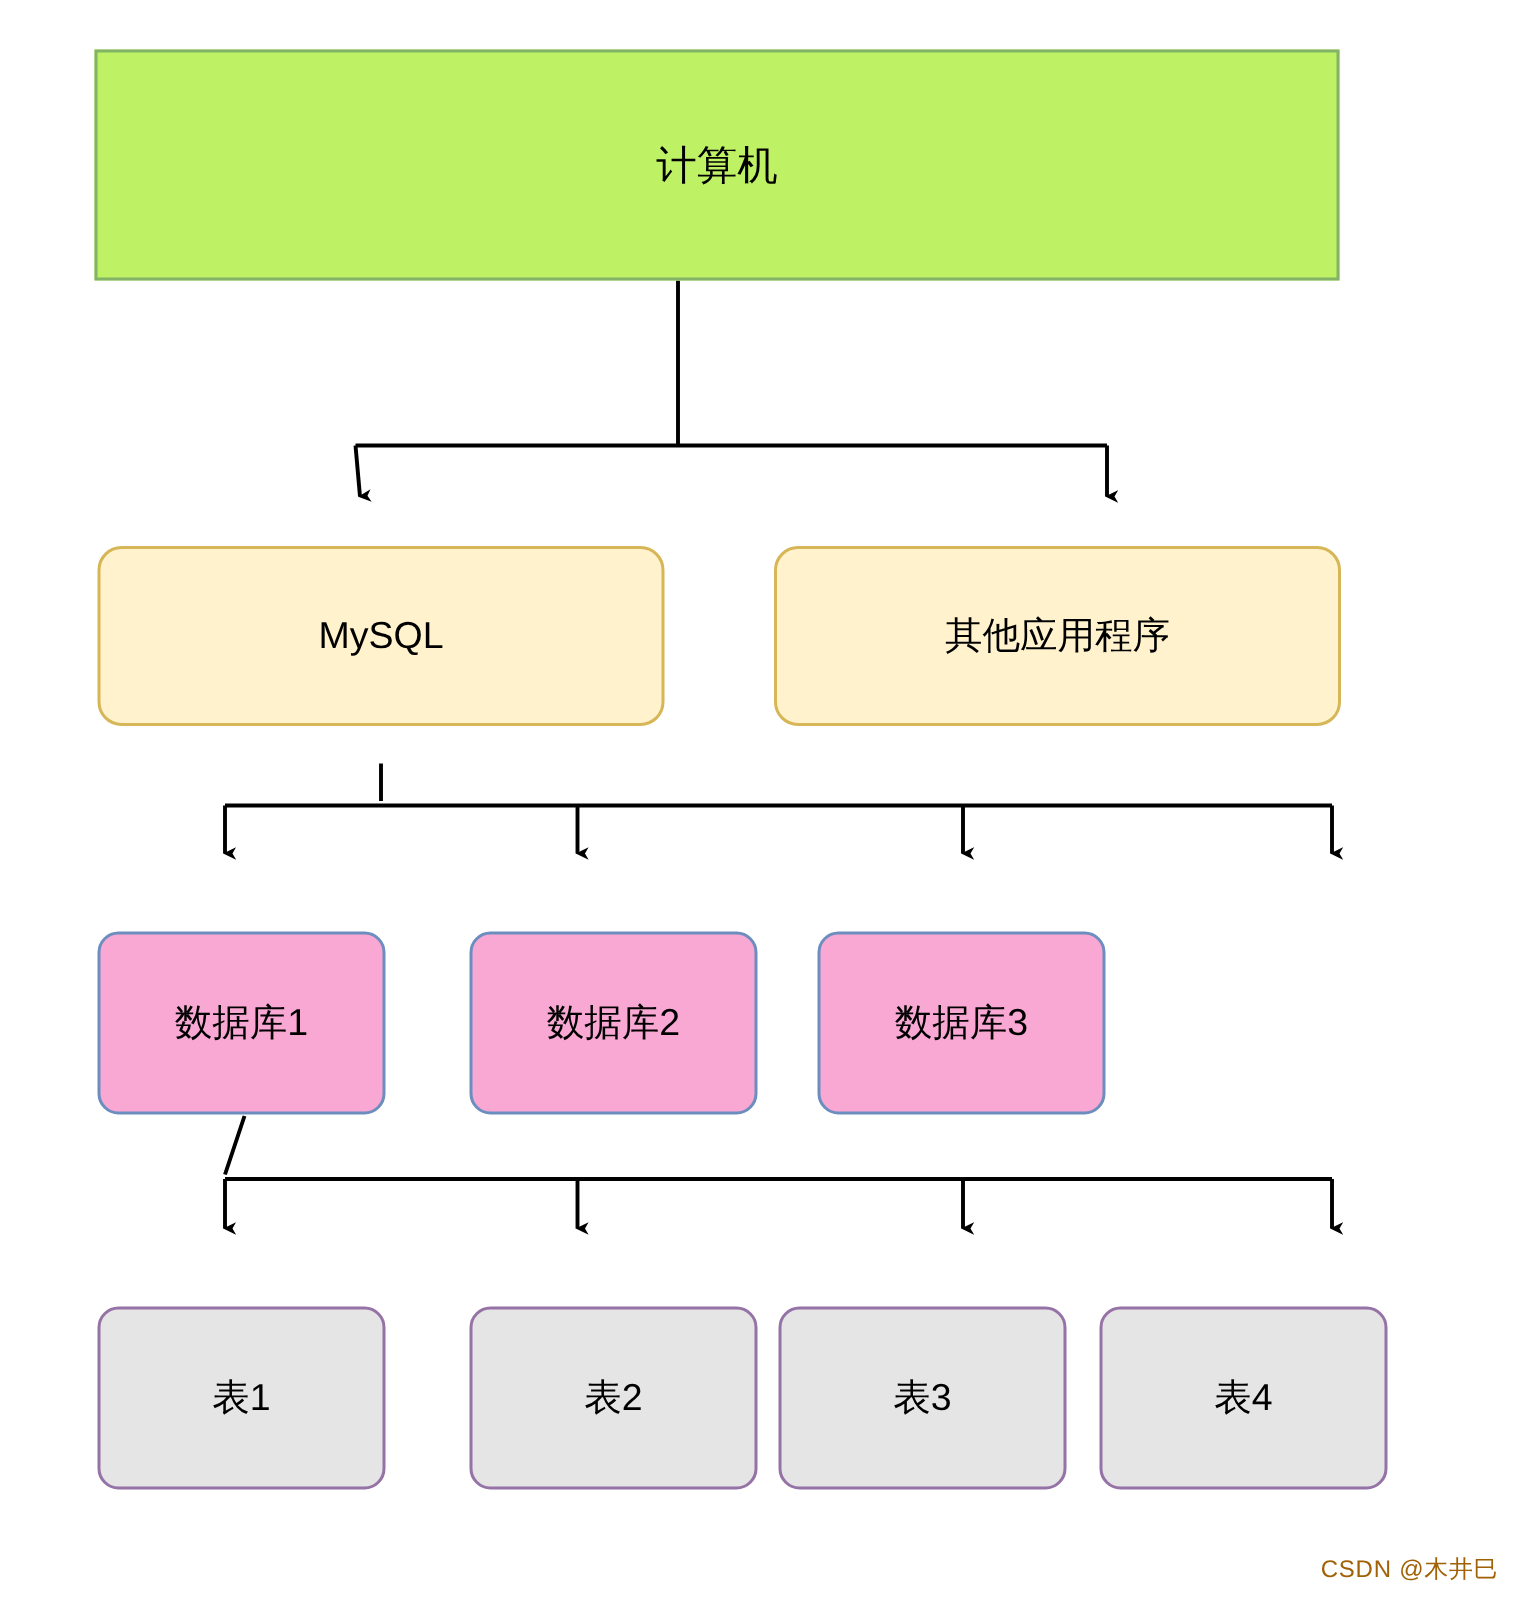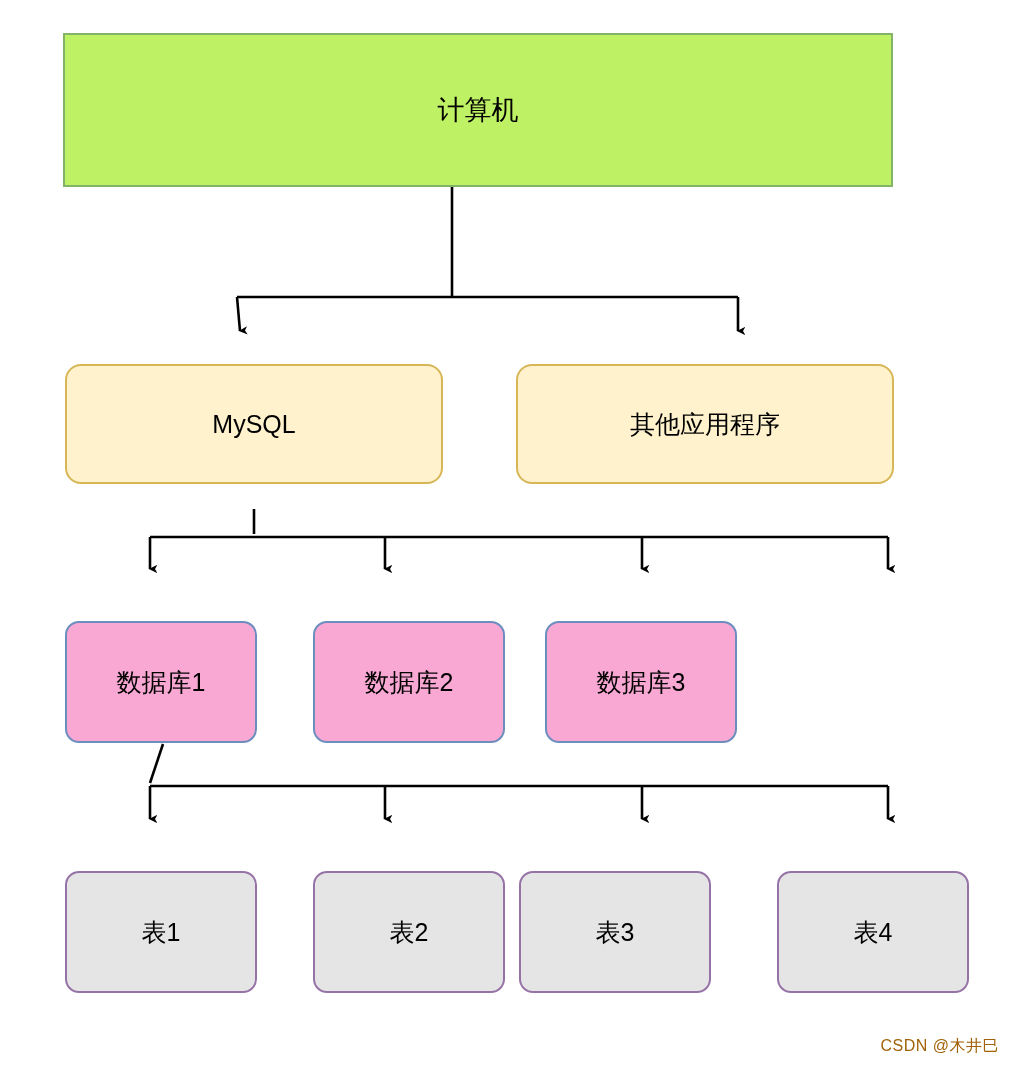--- a/index.html
+++ b/index.html
@@ -87,21 +87,21 @@
     width: 192px;
     height: 122px;
     background: #e5e5e5;
     border: 2px solid #9673a6;
     border-radius: 14px;
     font-size: 25px;
   }
   .node-table-0 { left: 65px; }
   .node-table-1 { left: 313px; }
   .node-table-2 { left: 519px; }
-  .node-table-3 { left: 777px; }
+  .node-table-3 { left: 733px; }
 
   
   .watermark {
     position: absolute;
     right: 18px;
     bottom: 14px;
     font-size: 16px;
     color: #a16207;
     letter-spacing: 0.5px;
     white-space: nowrap;

